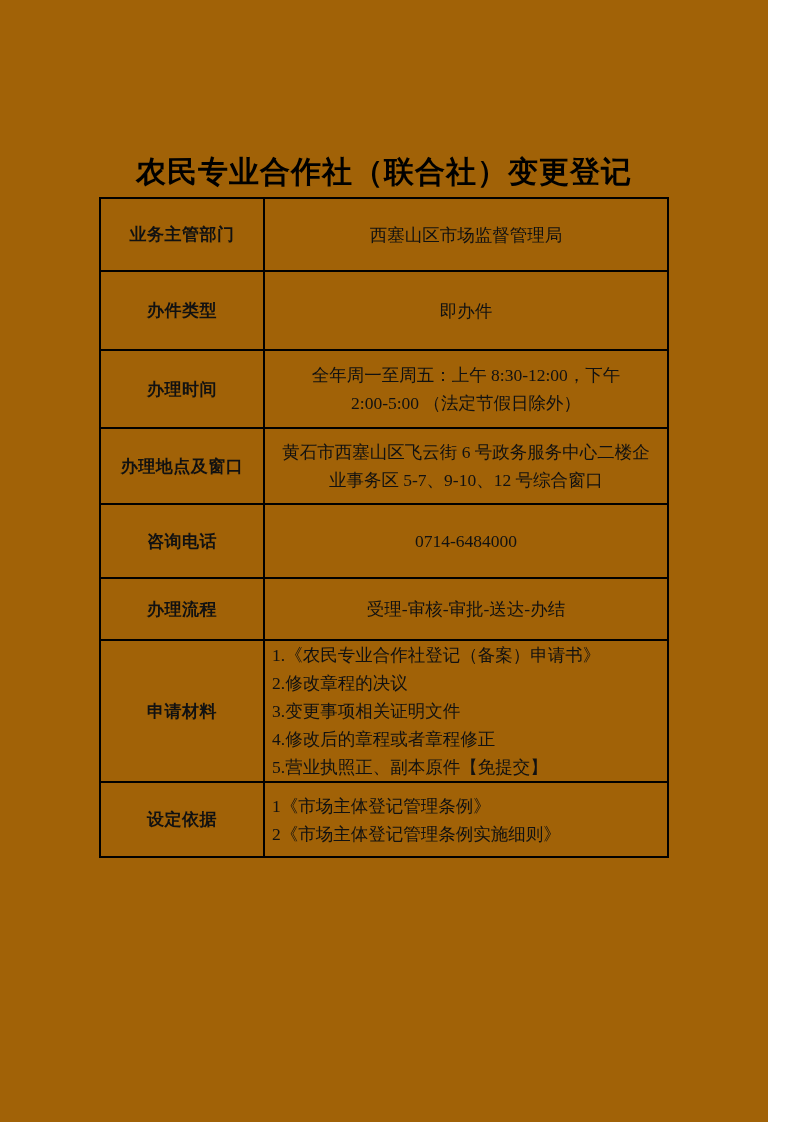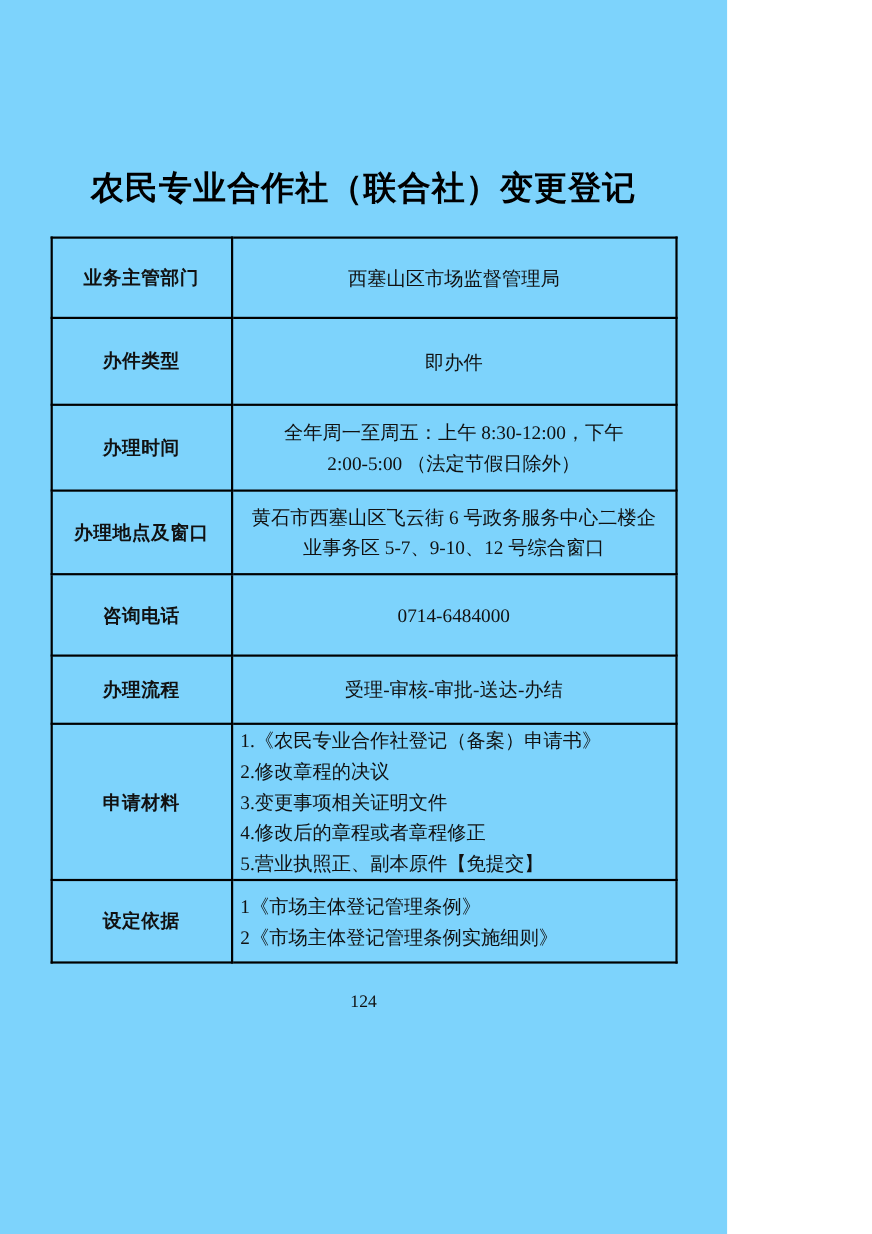--- a/index.html
+++ b/index.html
@@ -5,39 +5,39 @@
     * { margin: 0; padding: 0; box-sizing: border-box; }
     html, body { background: #ffffff; }
     body {
       width: 793px;
       height: 1122px;
       color: #000000;
       font-family: "Liberation Serif", serif;
       overflow: hidden;
     }
     .page {
-      width: 661px;
+      width: 768px;
       height: 1122px;
-      background: #7dd3fc;
+      background: #a16207;
       padding-top: 152px;
     }
     .doc-title {
       text-align: center;
       font-family: "Liberation Serif", serif;
       font-weight: bold;
       font-size: 30px;
       line-height: 40px;
       letter-spacing: 1px;
       color: #000000;
     }
     table.info-table {
       border-collapse: collapse;
       table-layout: fixed;
       width: 570px;
-      margin: 23px auto 0 auto;
+      margin: 5px auto 0 auto;
     }
     table.info-table td {
       border: 2px solid #000000;
       vertical-align: middle;
     }
     td.lbl {
       width: 164px;
       text-align: center;
       font-family: "Liberation Sans", sans-serif;
       font-weight: 600;
@@ -106,15 +106,14 @@
 5.营业执照正、副本原件【免提交】</td>
       </tr>
       <tr style="height:75px;">
         <td class="lbl">设定依据</td>
         <td class="val val-left">1《市场主体登记管理条例》
 2《市场主体登记管理条例实施细则》</td>
       </tr>
     </tbody>
   </table>
 
-  <div class="page-number">124</div>
 
 </div>
 
 </body></html>

